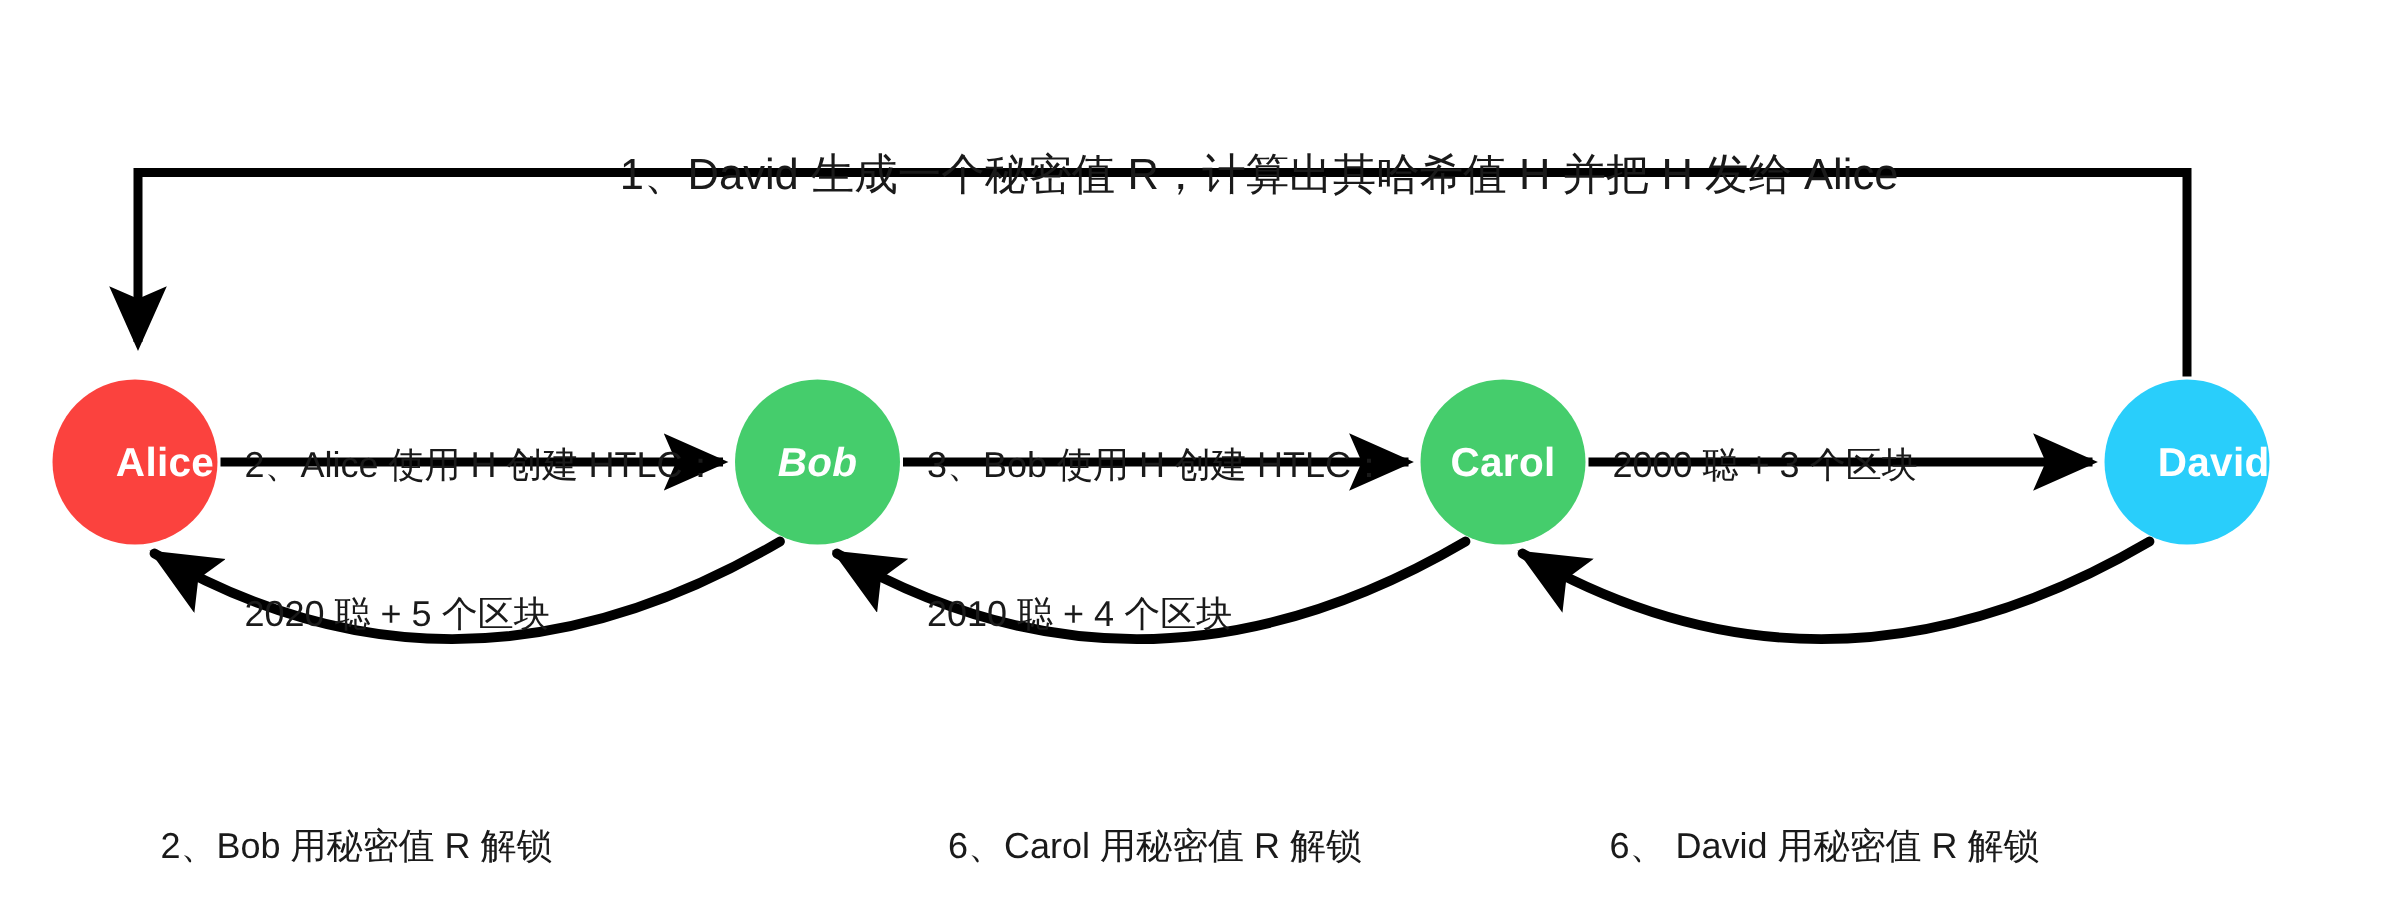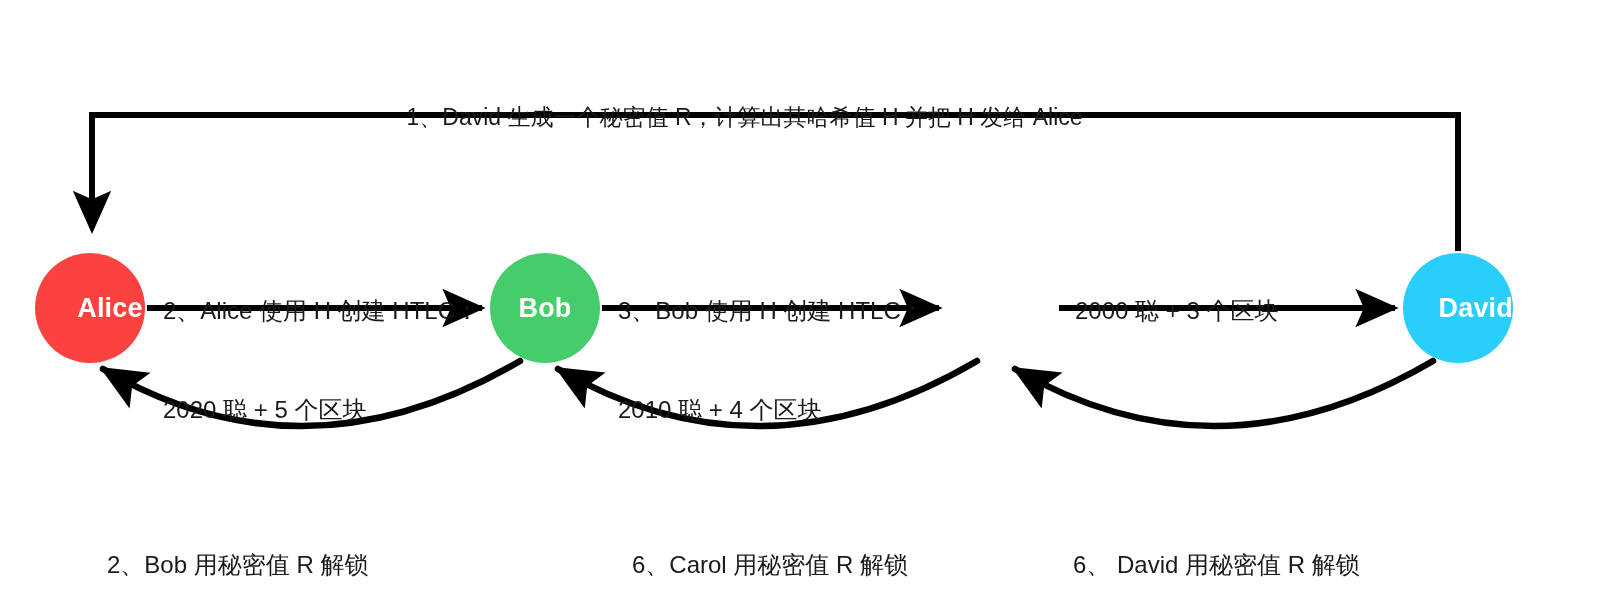--- a/index.html
+++ b/index.html
@@ -48,21 +48,21 @@
     line-height: 33px;
     color: #1a1a1a;
     white-space: pre;
   }
   .edge-label .line {
     display: block;
     white-space: pre;
   }
   .title-label {
     position: absolute;
-    font-size: 23px;
+    font-size: 29px;
     line-height: 30px;
     color: #1a1a1a;
     white-space: pre;
   }
 </style>
 </head>
 <body>
 
 <div id="diagram-root" style="background: rgb(255, 255, 255);">
 
@@ -121,22 +121,25 @@
 
   <div class="edge-label" style="left: 1073px; top: 482px; color: rgb(26, 26, 26);">
     <span class="line">6、 David 用秘密值 R 解锁</span>
     
   </div>
 
   <div class="node-circle" id="node-alice" style="left: 35px; top: 253px; background: rgb(251, 66, 62); width: 110px; height: 110px;">
     <span class="node-label" style="color: rgb(255, 255, 255); margin-left: 40px;">Alice</span>
   </div>
 
-  <div class="node-circle" id="node-bob" style="left: 490px; top: 253px; background: rgb(69, 205, 108); width: 110px; height: 110px;">
+  <div class="node-circle" id="node-bob" style="left: 490px; top: 253px; background: rgb(69, 205, 108); width: 110px; height: 110px; font-style: italic;">
     <span class="node-label" style="color: rgb(255, 255, 255);">Bob</span>
   </div>
 
+  <div class="node-circle" id="node-carol" style="left: 947px; top: 253px; background: rgb(69, 205, 108); width: 110px; height: 110px;">
+    <span class="node-label" style="color: rgb(255, 255, 255);">Carol</span>
+  </div>
 
   <div class="node-circle" id="node-david" style="left: 1403px; top: 253px; background: rgb(41, 206, 251); width: 110px; height: 110px; justify-content: flex-end;">
     <span class="node-label" style="color: rgb(255, 255, 255);">David</span>
   </div>
 
 </div>
 
 </body></html>

